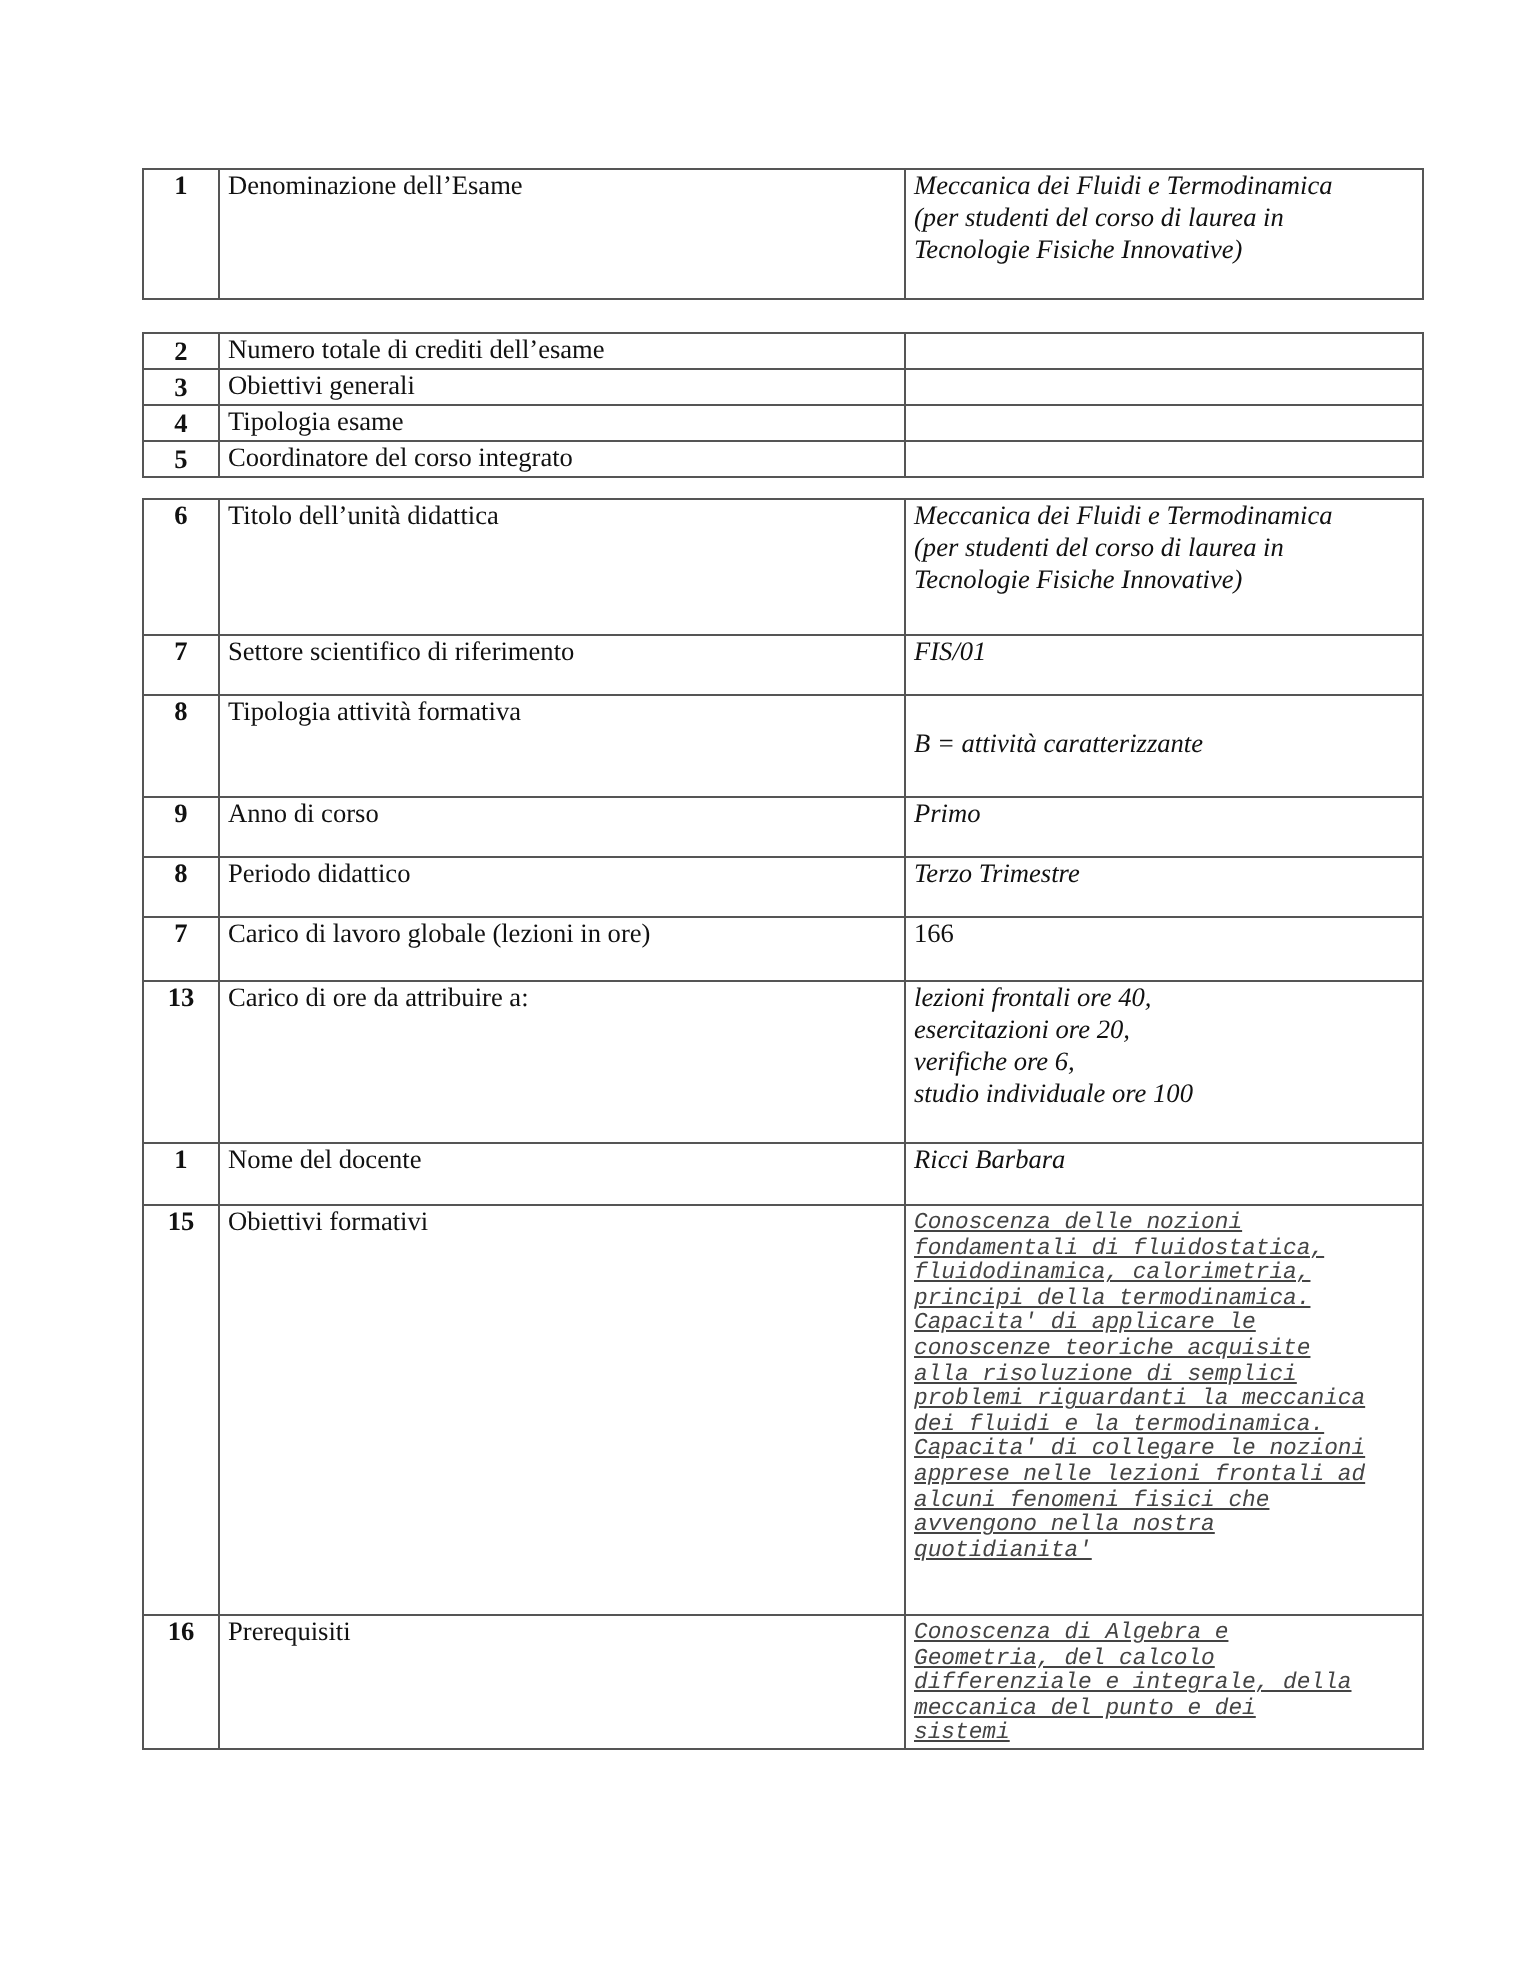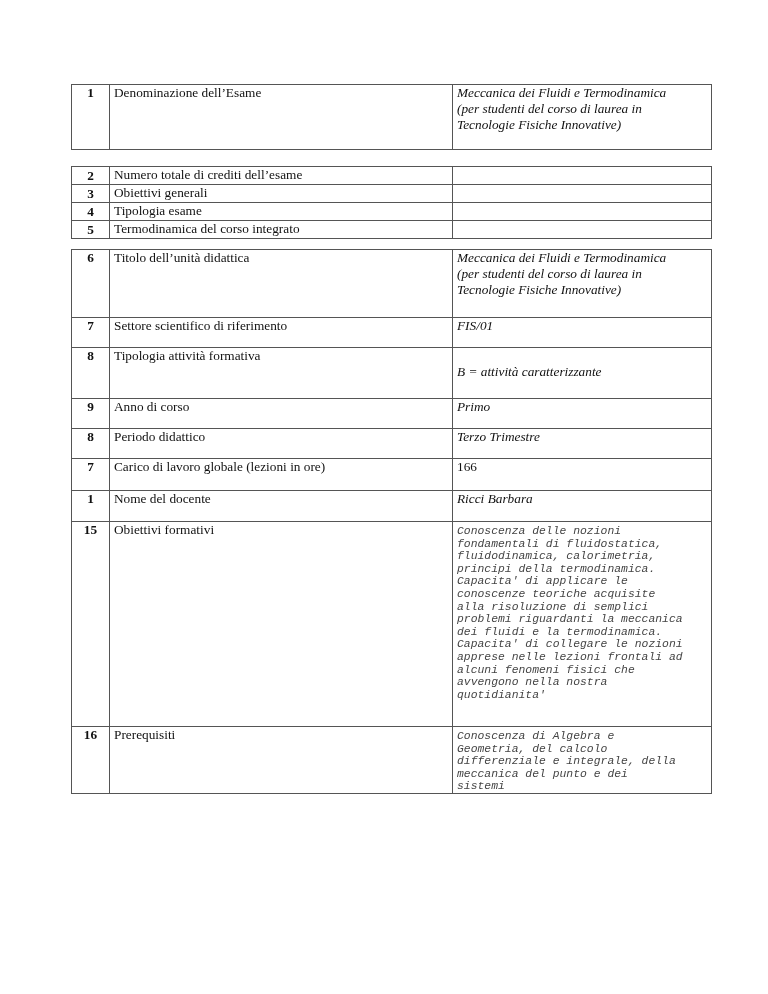--- a/index.html
+++ b/index.html
@@ -18,21 +18,21 @@
   #t2 { top: 166px; }
   #t3 { top: 249px; }
   #t2 td { line-height: 16px; height: 16px; }
   #t2 td.num { line-height: 17px; }
   .r1 { height: 65px; }
   .r6 { height: 68px; } .r7 { height: 30px; } .r8 { height: 51px; }
   .r9 { height: 30px; } .r10 { height: 30px; } .r11 { height: 35px; }
   .r12 { height: 32px; } .r13 { height: 81px; } .r14 { height: 31px; }
   .r15 { height: 205px; } .r16 { height: 67px; }
   .spacer { display: block; height: 16px; }
-  td.val .mono { padding-top: 3px; display: block; }
+  td.val .mono { padding-top: 3px; display: block; text-decoration: underline; }
 </style>
 </head>
 <body>
 
 <table class="doc" id="t1">
   <tbody>
       <tr class="r1">
     <td class="num">1</td>
     <td class="lbl">Denominazione dell’Esame</td>
     <td class="val it pl">Meccanica dei Fluidi e Termodinamica
@@ -54,21 +54,21 @@
     <td class="lbl">Obiettivi generali</td>
     <td class="val"></td>
   </tr>
   <tr>
     <td class="num">4</td>
     <td class="lbl">Tipologia esame</td>
     <td class="val"></td>
   </tr>
   <tr>
     <td class="num">5</td>
-    <td class="lbl">Termodinamica del corso integrato</td>
+    <td class="lbl">Coordinatore del corso integrato</td>
     <td class="val"></td>
   </tr>
 </tbody>
   </table>
 
 <table class="doc" id="t3">
   <tbody>
       <tr class="r6">
     <td class="num">6</td>
     <td class="lbl">Titolo dell’unità didattica</td>
@@ -93,20 +93,28 @@
   </tr>
   <tr class="r10">
     <td class="num">8</td>
     <td class="lbl">Periodo didattico</td>
     <td class="val it">Terzo Trimestre</td>
   </tr>
   <tr class="r12">
     <td class="num">7</td>
     <td class="lbl">Carico di lavoro globale (lezioni in ore)</td>
     <td class="val">166</td>
+  </tr>
+  <tr class="r13">
+    <td class="num">13</td>
+    <td class="lbl">Carico di ore da attribuire a:</td>
+    <td class="val it pl">lezioni frontali ore 40,
+ esercitazioni ore 20,
+verifiche ore 6,
+studio individuale ore 100</td>
   </tr>
   <tr class="r14">
     <td class="num">1</td>
     <td class="lbl">Nome del docente</td>
     <td class="val it">Ricci Barbara</td>
   </tr>
   <tr class="r15">
     <td class="num">15</td>
     <td class="lbl">Obiettivi formativi</td>
     <td class="val">

